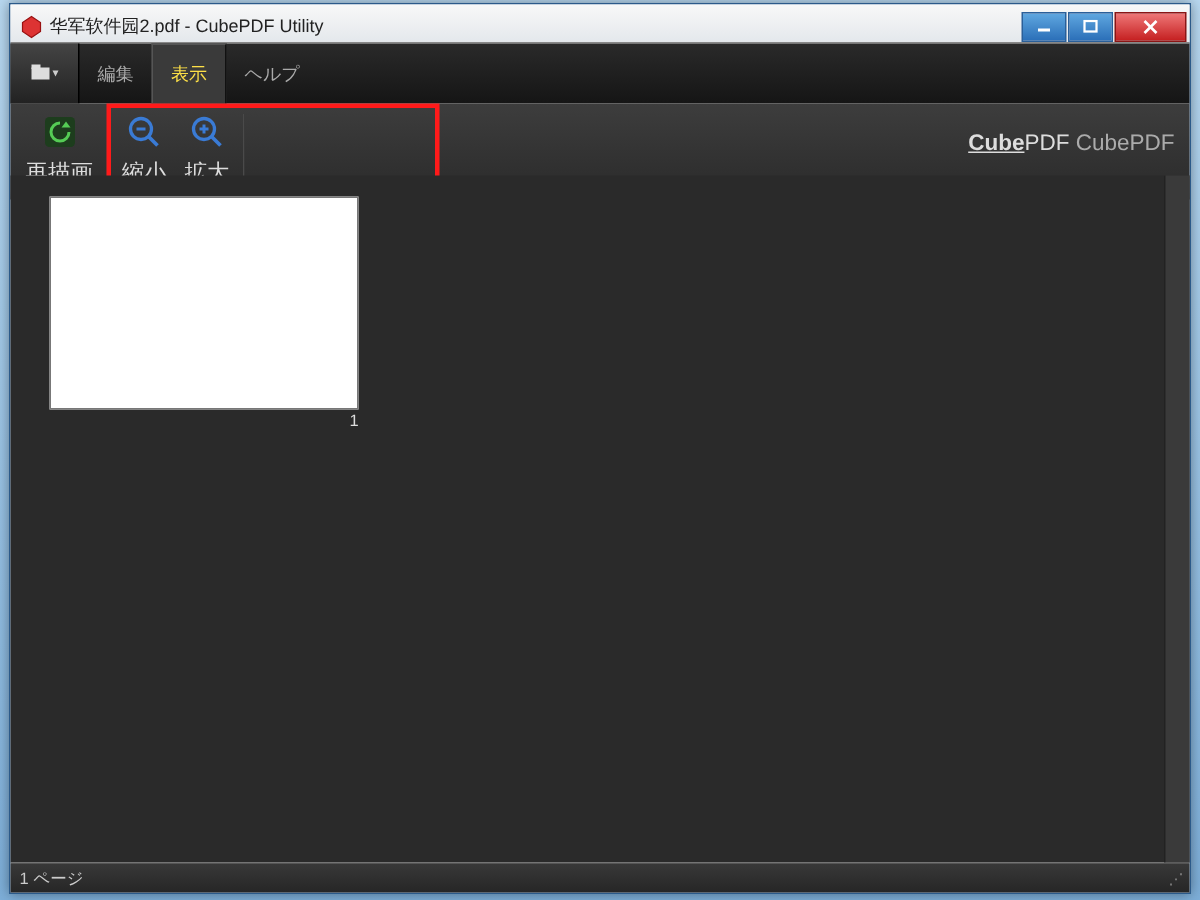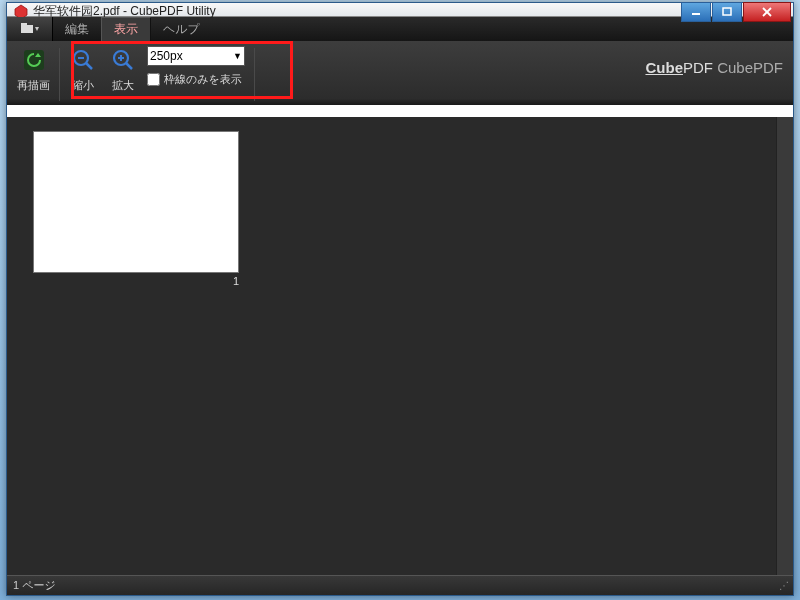--- a/index.html
+++ b/index.html
@@ -1,34 +1,34 @@
 <!DOCTYPE html>
 <html><head>
 <meta charset="utf-8">
 <style>
   * { box-sizing: border-box; margin: 0; padding: 0; font-family: "Segoe UI", "Meiryo", sans-serif; }
   body { background: linear-gradient(to bottom, #b8d8f0, #7daed8); width: 800px; height: 600px; overflow: hidden; }
   .window { position: absolute; left: 6px; top: 2px; width: 788px; height: 594px; border: 1px solid #2b5a8a; background: #fff; box-shadow: 0 0 8px rgba(0,0,0,0.4); }
-  .titlebar { height: 14px; background: linear-gradient(to bottom, #f8f8f8, #e4e8ec); display: flex; align-items: center; padding: 4px 2px 0 6px; border-bottom: 1px solid #888; }
+  .titlebar { height: 26px; background: linear-gradient(to bottom, #f8f8f8, #e4e8ec); display: flex; align-items: center; padding: 4px 2px 0 6px; border-bottom: 1px solid #888; }
   .titlebar .app-icon { width: 16px; height: 16px; margin-right: 4px; }
   .titlebar .title { font-size: 12px; color: #222; flex: 1; }
   .win-btns { display: flex; margin-left: auto; }
   .win-btn { width: 30px; height: 20px; margin-left: 1px; display: flex; align-items: center; justify-content: center; font-size: 11px; color: #fff; }
   .win-btn.min { background: linear-gradient(to bottom,#5fa7e0,#2b6fb8); border:1px solid #2a5f99;}
   .win-btn.max { background: linear-gradient(to bottom,#5fa7e0,#2b6fb8); border:1px solid #2a5f99;}
   .win-btn.close { width: 48px; background: linear-gradient(to bottom,#e77,#c52021); border:1px solid #8a1515;}
-  .menubar { height: 24px; background: linear-gradient(to bottom,#2a2a2a,#151515); display: flex; align-items: stretch; }
+  .menubar { height: 40px; background: linear-gradient(to bottom,#2a2a2a,#151515); display: flex; align-items: stretch; }
   .file-dd { width: 46px; display:flex; align-items:center; justify-content:center; background:linear-gradient(to bottom,#444,#222); border-right:1px solid #000;}
   .menuitem { padding: 0 12px; display:flex; align-items:center; font-size: 12px; color: #aaa; cursor:default; }
-  .menuitem.active { background:#3a3a3a; color:#fca5a5; border-top:1px solid #555; border-left:1px solid #555; border-right:1px solid #111; }
+  .menuitem.active { background:#3a3a3a; color:#fde047; border-top:1px solid #555; border-left:1px solid #555; border-right:1px solid #111; }
   .ribbon { height: 64px; background: linear-gradient(to bottom,#3d3d3d 0%,#2c2c2c 90%,#1a1a1a 100%); display:flex; align-items:stretch; padding:3px 4px 0 4px; position:relative; }
   .ribbon-sep { width:1px; background:#1a1a1a; border-right:1px solid #4a4a4a; margin:4px 3px; }
   .rib-btn { display:flex; flex-direction:column; align-items:center; justify-content:flex-start; padding:2px 6px 0 6px; }
   .rib-icon { width:28px; height:28px; display:flex; align-items:center; justify-content:center; }
-  .rib-label { font-size:11px; color:#ddd; margin-top:4px; }
+  .rib-label { font-size:15px; color:#ddd; margin-top:4px; }
   .highlight-box { position:absolute; left:64px; top:0; width:222px; height:58px; border:3px solid #ff1a1a; pointer-events:none; }
   .zoom-sub { display:flex; flex-direction:column; padding:2px 6px 0 4px; }
   .zoom-select { width:98px; height:20px; font-size:12px; background:#fff; border:1px solid #555; padding:0 2px; display:flex; align-items:center; justify-content:space-between;}
   .zoom-select .arrow { font-size:9px; }
   .frame-check { display:flex; align-items:center; margin-top:6px; font-size:11px; color:#ddd; }
   .frame-check input { width:13px; height:13px; margin-right:4px;}
   .brand { position:absolute; right:10px; top:18px; font-size:15px; color:#ddd; }
   .brand b { font-weight:bold;text-decoration:underline; }
   .content { position:absolute; left:0; top:114px; right:0; bottom:20px; background:#2a2a2a; overflow:hidden; }
   .thumb { position:absolute; left:26px; top:14px; width:206px; height:142px; background:#fff; border:1px solid #777; }
@@ -111,30 +111,20 @@
         <svg viewBox="0 0 24 24" width="24" height="24">
             <circle cx="10" cy="10" r="7" fill="none" stroke="#3a7bd5" stroke-width="2.2"></circle>
             <line x1="15" y1="15" x2="21" y2="21" stroke="#3a7bd5" stroke-width="2.5"></line>
             <line x1="7" y1="10" x2="13" y2="10" stroke="#3a7bd5" stroke-width="2"></line>
             <line x1="10" y1="7" x2="10" y2="13" stroke="#3a7bd5" stroke-width="2"></line>
           </svg>
       </span>
       <span class="rib-label">拡大</span>
     </div>
 
-    <div class="zoom-sub">
-      <div class="zoom-select">
-        <span>250px</span>
-        <span class="arrow">▼</span>
-      </div>
-      <label class="frame-check">
-        <input type="checkbox" style="">
-        <span>枠線のみを表示</span>
-      </label>
-    </div>
     <div class="ribbon-sep"></div>
 
     <div class="brand">
       <b>Cube</b><span>PDF</span><span style="opacity:.7"> CubePDF</span>
     </div>
 
     <div class="highlight-box"></div>
   </div>
 
   <div class="content">

